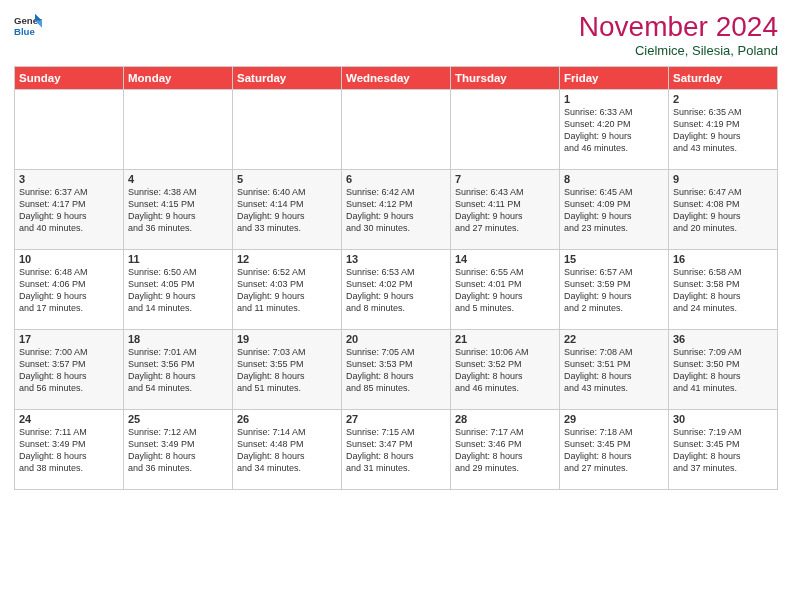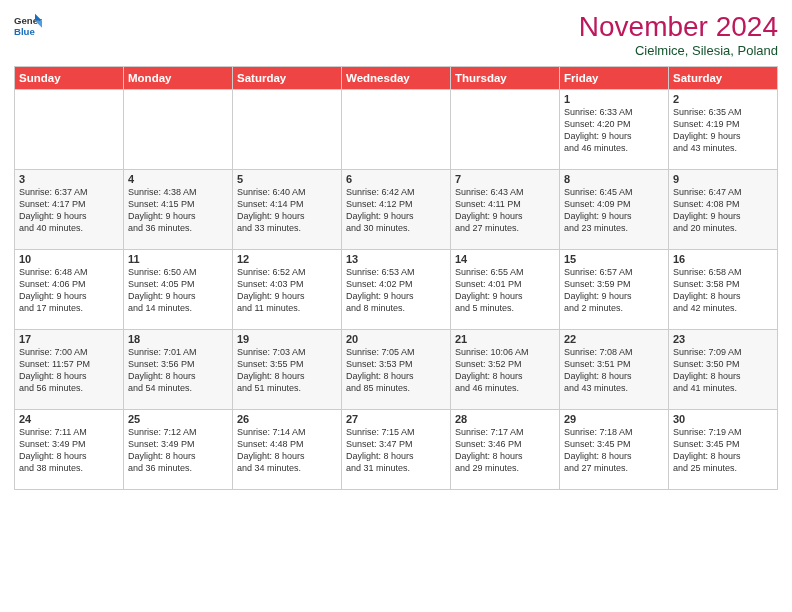--- a/index.html
+++ b/index.html
@@ -230,28 +230,28 @@
             <div class="day-info">Sunrise: 6:57 AM</div>
             <div class="day-info">Sunset: 3:59 PM</div>
             <div class="day-info">Daylight: 9 hours</div>
             <div class="day-info">and 2 minutes.</div>
           </td>
           <td>
             <span class="day-number">16</span>
             <div class="day-info">Sunrise: 6:58 AM</div>
             <div class="day-info">Sunset: 3:58 PM</div>
             <div class="day-info">Daylight: 8 hours</div>
-            <div class="day-info">and 42 minutes.</div>
+            <div class="day-info">and 24 minutes.</div>
           </td>
         </tr>
         <tr>
           <td>
             <span class="day-number">17</span>
             <div class="day-info">Sunrise: 7:00 AM</div>
-            <div class="day-info">Sunset: 11:57 PM</div>
+            <div class="day-info">Sunset: 3:57 PM</div>
             <div class="day-info">Daylight: 8 hours</div>
             <div class="day-info">and 56 minutes.</div>
           </td>
           <td>
             <span class="day-number">18</span>
             <div class="day-info">Sunrise: 7:01 AM</div>
             <div class="day-info">Sunset: 3:56 PM</div>
             <div class="day-info">Daylight: 8 hours</div>
             <div class="day-info">and 54 minutes.</div>
           </td>
@@ -277,21 +277,21 @@
             <div class="day-info">and 46 minutes.</div>
           </td>
           <td>
             <span class="day-number">22</span>
             <div class="day-info">Sunrise: 7:08 AM</div>
             <div class="day-info">Sunset: 3:51 PM</div>
             <div class="day-info">Daylight: 8 hours</div>
             <div class="day-info">and 43 minutes.</div>
           </td>
           <td>
-            <span class="day-number">23</span>
+            <span class="day-number">36</span>
             <div class="day-info">Sunrise: 7:09 AM</div>
             <div class="day-info">Sunset: 3:50 PM</div>
             <div class="day-info">Daylight: 8 hours</div>
             <div class="day-info">and 41 minutes.</div>
           </td>
         </tr>
         <tr>
           <td>
             <span class="day-number">24</span>
             <div class="day-info">Sunrise: 7:11 AM</div>
@@ -332,18 +332,18 @@
             <div class="day-info">Sunrise: 7:18 AM</div>
             <div class="day-info">Sunset: 3:45 PM</div>
             <div class="day-info">Daylight: 8 hours</div>
             <div class="day-info">and 27 minutes.</div>
           </td>
           <td>
             <span class="day-number">30</span>
             <div class="day-info">Sunrise: 7:19 AM</div>
             <div class="day-info">Sunset: 3:45 PM</div>
             <div class="day-info">Daylight: 8 hours</div>
-            <div class="day-info">and 25 minutes.</div>
+            <div class="day-info">and 37 minutes.</div>
           </td>
         </tr>
       </tbody>
   </table>
 </div>
 
 </body></html>

